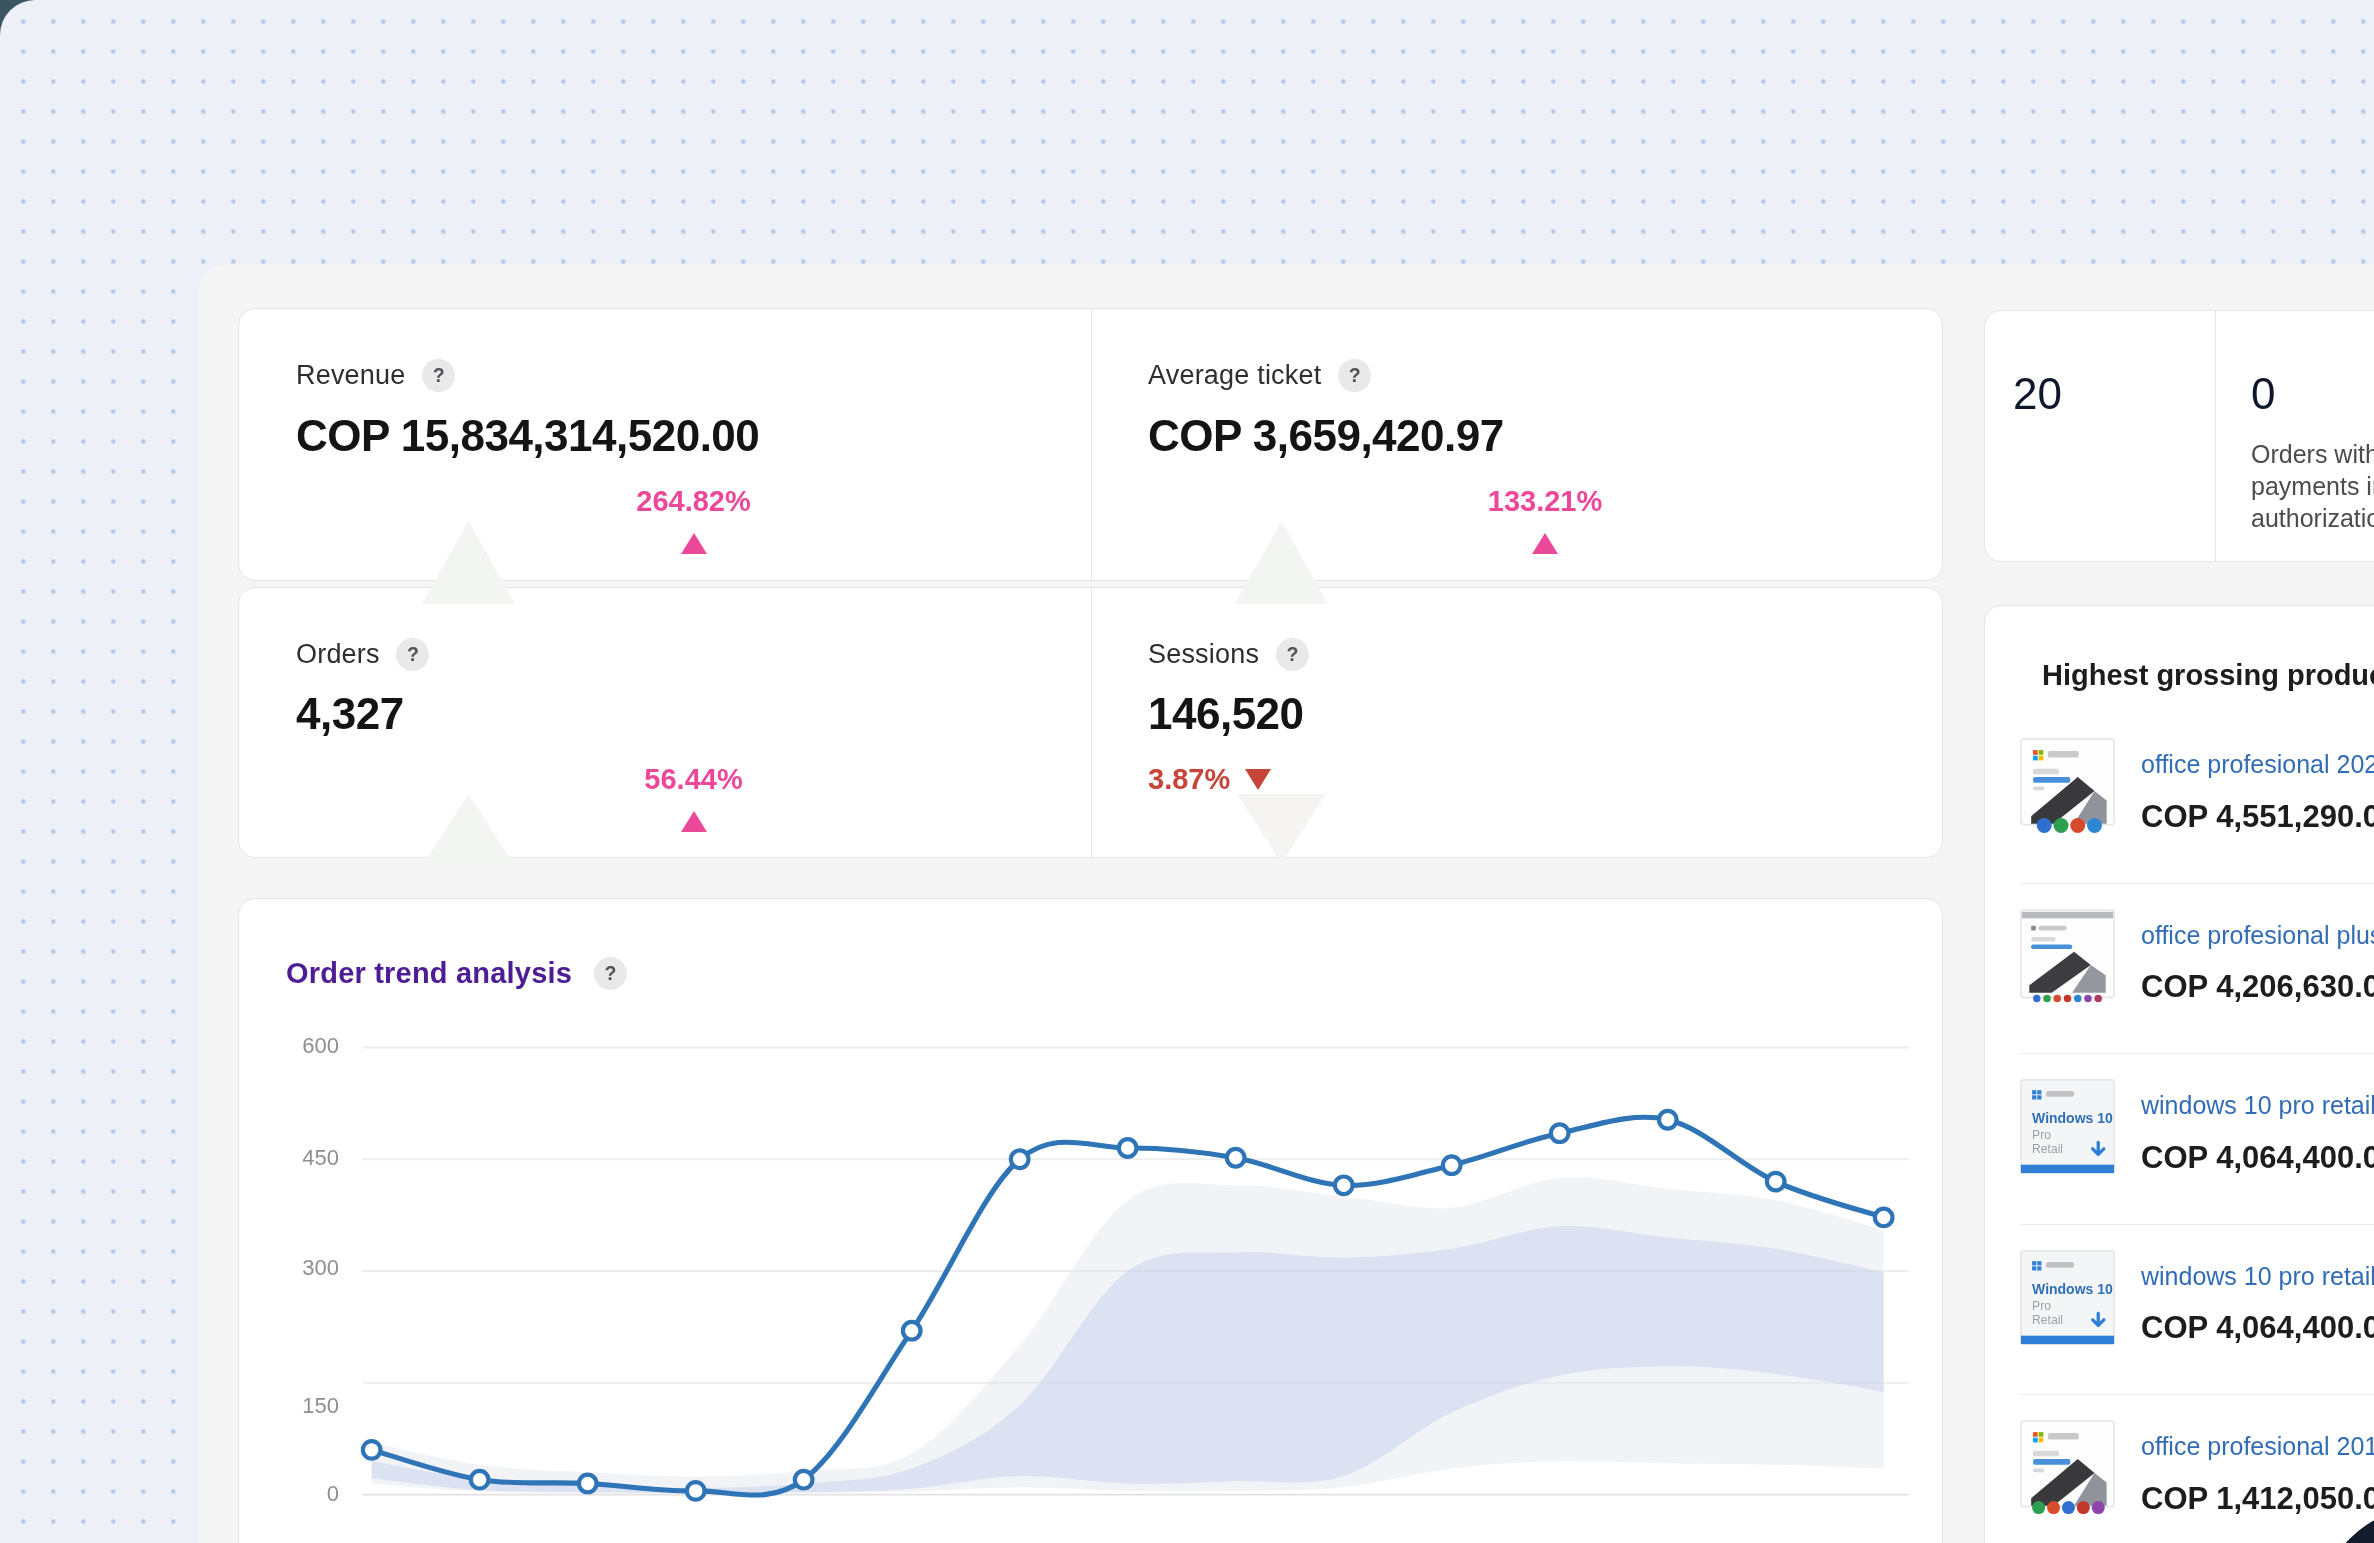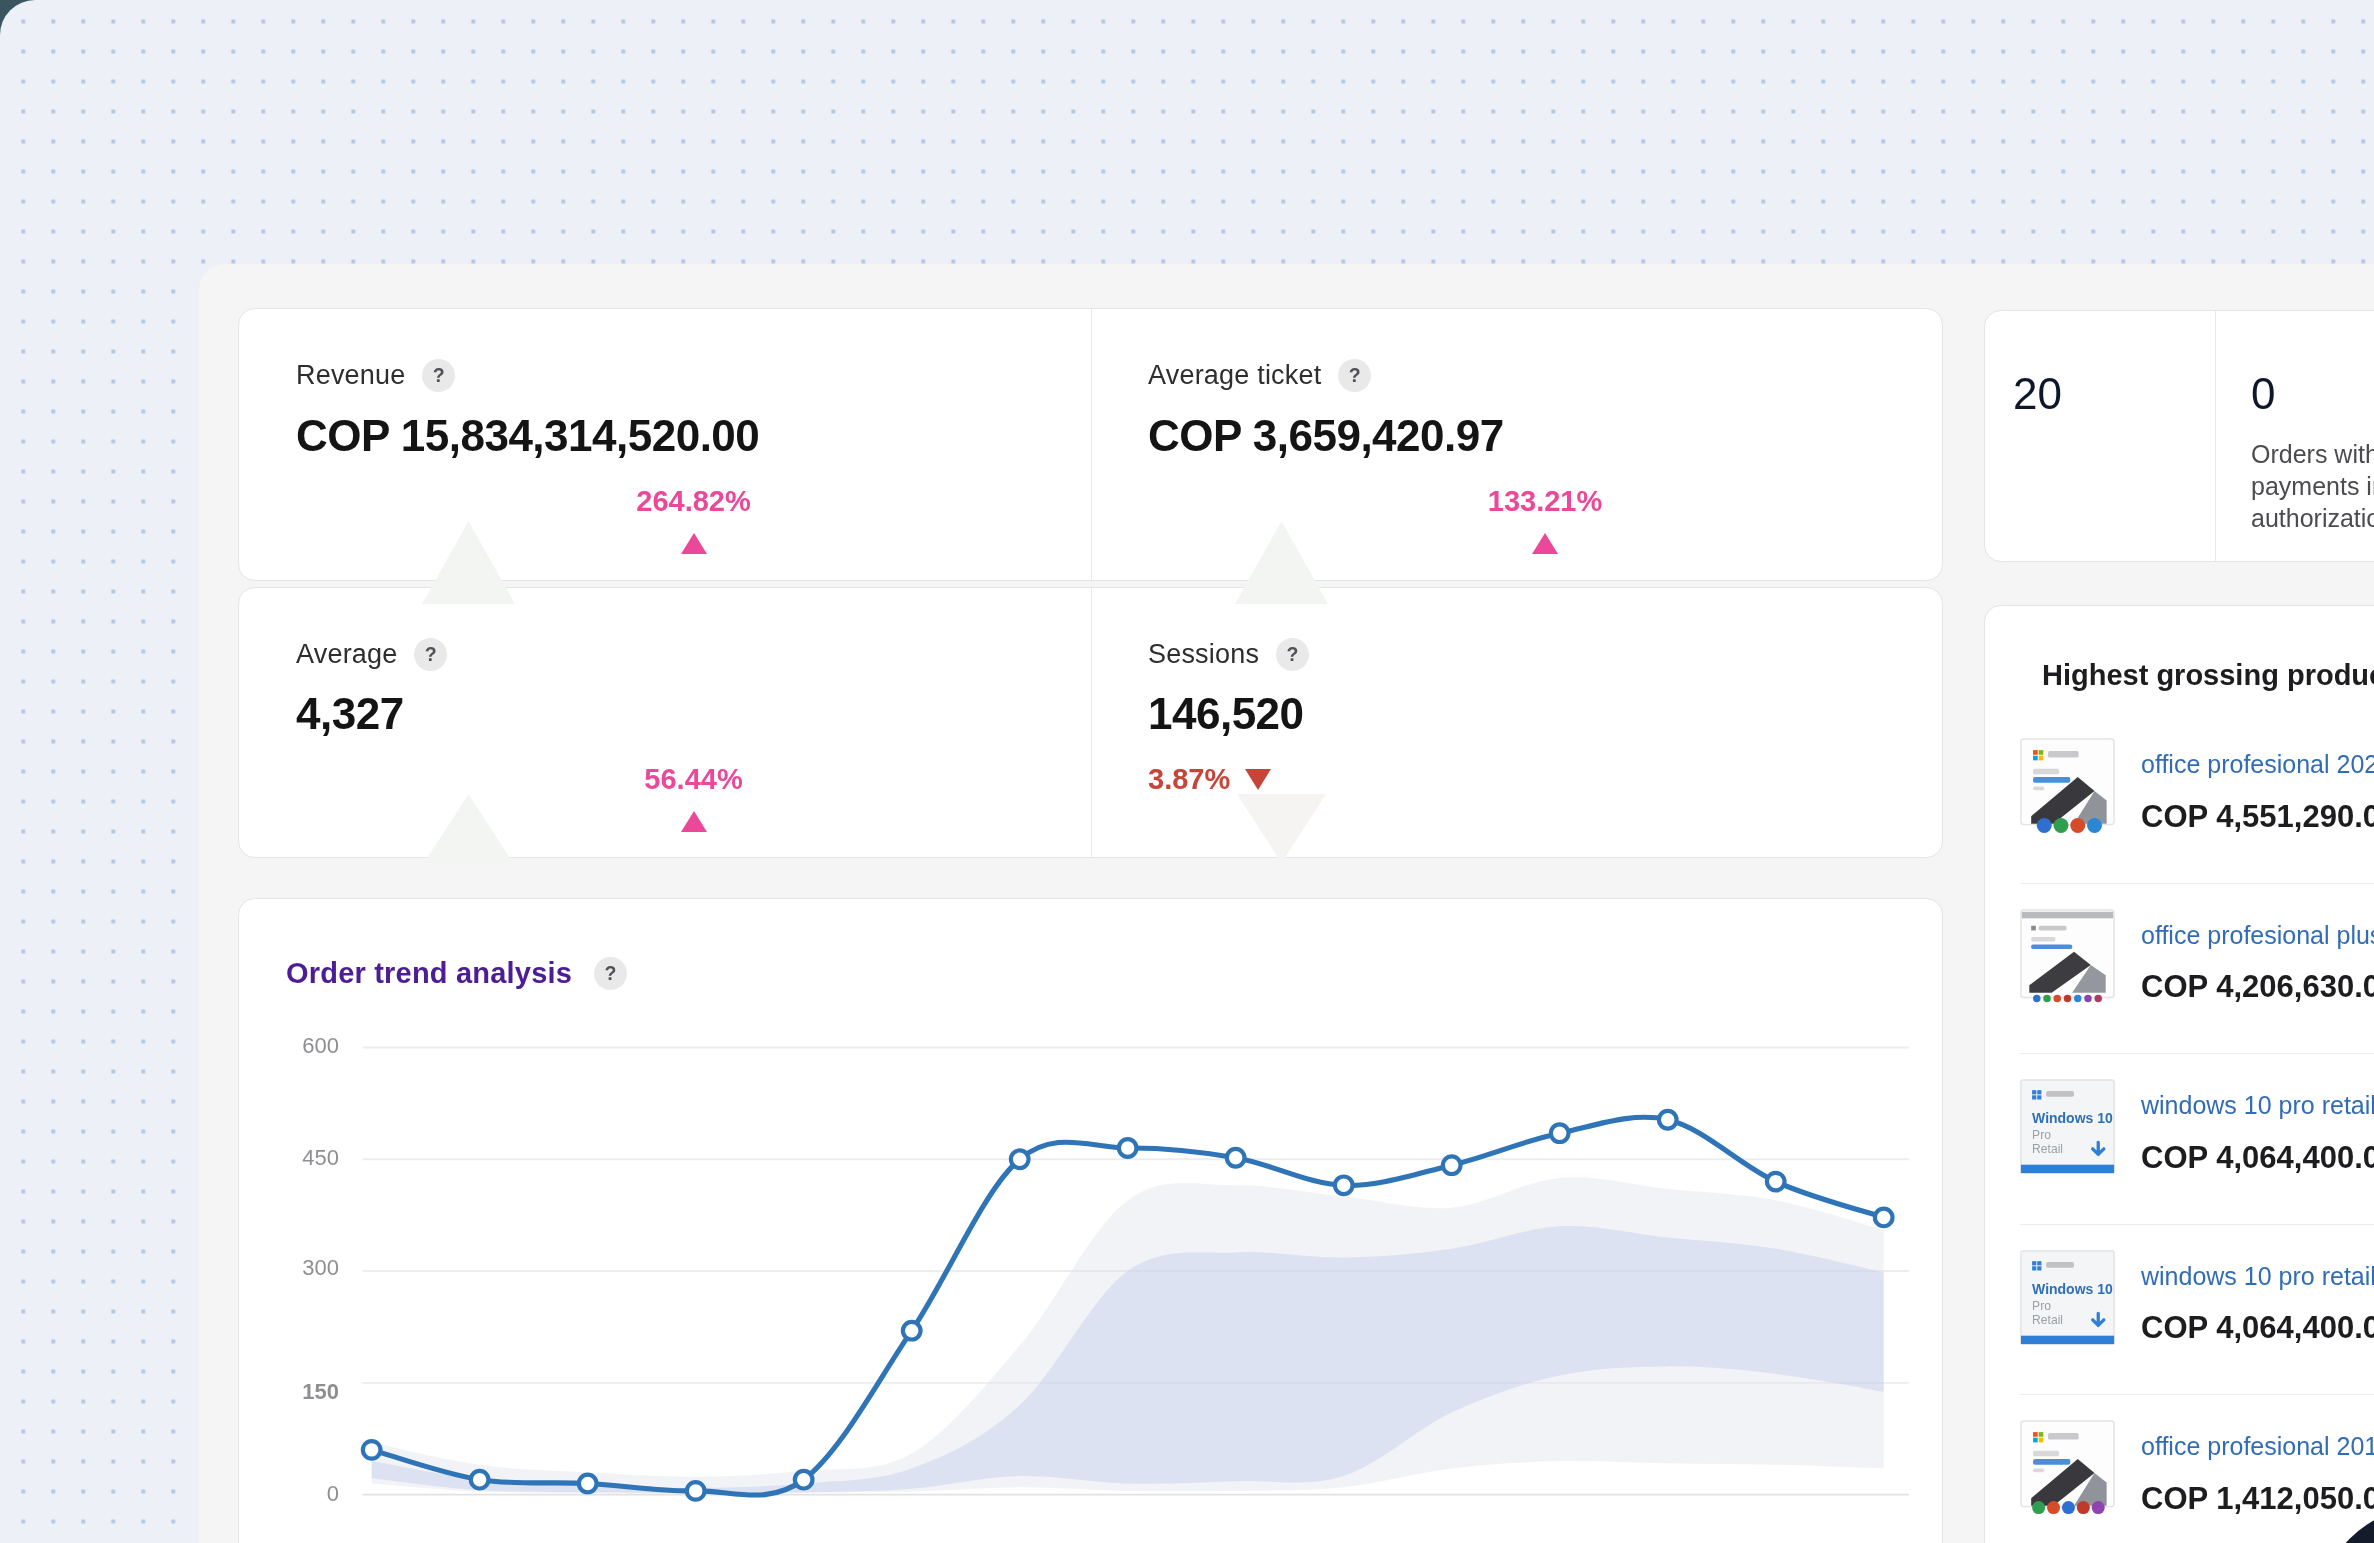--- a/index.html
+++ b/index.html
@@ -99,21 +99,21 @@
           <div class="cell-value">COP 3,659,420.97</div>
           <div class="cell-change up">
             <span>133.21%</span>
             <span class="tri-up"></span>
           </div>
         </div>
       </div>
       <div class="card stat-card row2">
         <div class="stat-cell">
           <div class="cell-label-row">
-            <span class="cell-label">Average</span>
+            <span class="cell-label">Orders</span>
             <span class="help-chip">?</span>
           </div>
           <div class="cell-value">4,327</div>
           <div class="cell-change up">
             <span>56.44%</span>
             <span class="tri-up"></span>
           </div>
         </div>
         <div class="stat-cell second">
           <div class="cell-label-row">
@@ -136,21 +136,21 @@
 
     <div class="card chart-card">
       <div class="chart-title-row">
         <span class="chart-title">Order trend analysis</span>
         <span class="help-chip">?</span>
       </div>
       <div class="y-axis-labels">
           <div class="ytick" style="top: 134px;">600</div>
           <div class="ytick" style="top: 246px;">450</div>
           <div class="ytick" style="top: 356px;">300</div>
-          <div class="ytick" style="top: 480px; font-weight: bold;">150</div>
+          <div class="ytick" style="top: 494px;">150</div>
           <div class="ytick" style="top: 582px;">0</div>
         </div>
       <svg class="trend-svg" width="1705" height="937" viewBox="0 0 1838 1010">
           <line x1="133" x2="1800" y1="160" y2="160" stroke="#ededee" stroke-width="2"></line>
           <line x1="133" x2="1800" y1="280.5" y2="280.5" stroke="#ededee" stroke-width="2"></line>
           <line x1="133" x2="1800" y1="401" y2="401" stroke="#ededee" stroke-width="2"></line>
           <line x1="133" x2="1800" y1="521.5" y2="521.5" stroke="#ededee" stroke-width="2"></line>
           <line x1="133" x2="1800" y1="642" y2="642" stroke="#e2e2e4" stroke-width="2"></line>
           <path d="M 143,585.8 C 162.4,589.8 220.6,604.5 259.4,609.9 C 298.2,615.3 337.1,615.8 375.9,617.9 C 414.7,620.0 453.5,623.0 492.3,622.7 C 531.1,622.4 569.9,620.4 608.7,616.3 C 647.5,612.1 686.4,620.3 725.2,597.8 C 764.0,575.3 802.8,526.8 841.6,481.3 C 880.4,435.8 919.2,353.5 958,324.7 C 996.8,295.9 1035.6,309.3 1074.4,308.6 C 1113.2,307.9 1152.1,316.7 1190.9,320.7 C 1229.7,324.7 1268.5,336.0 1307.3,332.7 C 1346.1,329.4 1384.9,304.0 1423.7,300.6 C 1462.5,297.3 1501.4,308.6 1540.2,312.6 C 1579.0,316.6 1617.8,317.3 1656.6,324.7 C 1695.4,332.1 1753.6,351.4 1773,356.8 L 1773,613.9 C 1753.6,613.2 1695.4,610.8 1656.6,609.9 C 1617.8,609.0 1579.0,609.0 1540.2,608.3 C 1501.4,607.6 1462.5,605.0 1423.7,605.9 C 1384.9,606.8 1346.1,609.2 1307.3,613.9 C 1268.5,618.6 1229.7,630.0 1190.9,634 C 1152.1,638.0 1113.2,637.3 1074.4,638 C 1035.6,638.7 996.8,638.7 958,638 C 919.2,637.3 880.4,633.9 841.6,634 C 802.8,634.1 764.0,637.7 725.2,638.8 C 686.4,639.9 647.5,640.0 608.7,640.4 C 569.9,640.8 531.1,641.0 492.3,641 C 453.5,641.0 414.7,640.8 375.9,640.4 C 337.1,640.0 298.2,640.5 259.4,638.8 C 220.6,637.1 162.4,631.5 143,630 Z" fill="rgba(223,227,233,0.42)" stroke="none"></path>
           <path d="M 143,605.9 C 162.4,609.2 220.6,621.6 259.4,625.9 C 298.2,630.2 337.1,630.1 375.9,631.6 C 414.7,633.1 453.5,635.1 492.3,634.8 C 531.1,634.5 569.9,633.5 608.7,630 C 647.5,626.5 686.4,628.0 725.2,613.9 C 764.0,599.8 802.8,581.1 841.6,545.6 C 880.4,510.1 919.2,428.4 958,401 C 996.8,373.6 1035.6,383.3 1074.4,380.9 C 1113.2,378.5 1152.1,387.2 1190.9,386.5 C 1229.7,385.8 1268.5,382.5 1307.3,376.9 C 1346.1,371.3 1384.9,354.8 1423.7,352.8 C 1462.5,350.8 1501.4,360.9 1540.2,364.9 C 1579.0,368.9 1617.8,370.6 1656.6,376.9 C 1695.4,383.2 1753.6,398.3 1773,402.6 L 1773,531.1 C 1753.6,527.9 1695.4,516.4 1656.6,511.9 C 1617.8,507.3 1579.0,503.5 1540.2,503.8 C 1501.4,504.1 1462.5,505.2 1423.7,513.5 C 1384.9,521.8 1346.1,535.5 1307.3,553.6 C 1268.5,571.7 1229.7,609.6 1190.9,621.9 C 1152.1,634.2 1113.2,626.1 1074.4,627.5 C 1035.6,628.9 996.8,630.9 958,630 C 919.2,629.1 880.4,621.0 841.6,621.9 C 802.8,622.8 764.0,632.6 725.2,635.6 C 686.4,638.6 647.5,638.8 608.7,639.6 C 569.9,640.4 531.1,640.4 492.3,640.4 C 453.5,640.4 414.7,640.1 375.9,639.6 C 337.1,639.1 298.2,639.8 259.4,637.2 C 220.6,634.7 162.4,626.4 143,624.3 Z" fill="rgba(183,201,233,0.38)" stroke="none"></path>

